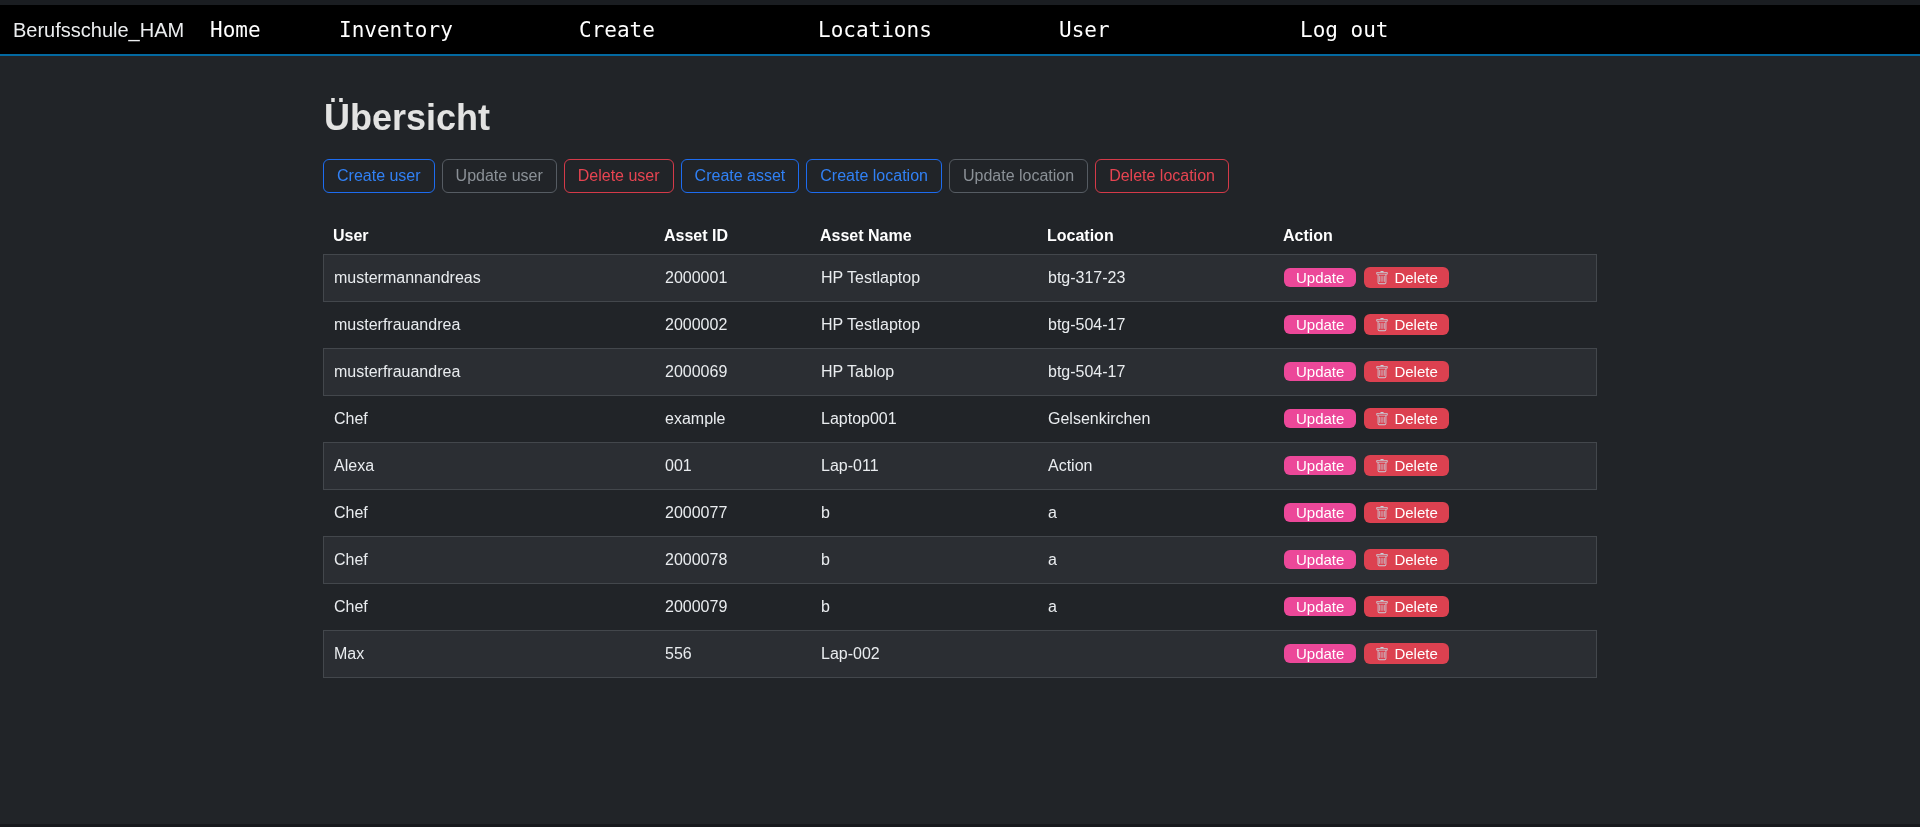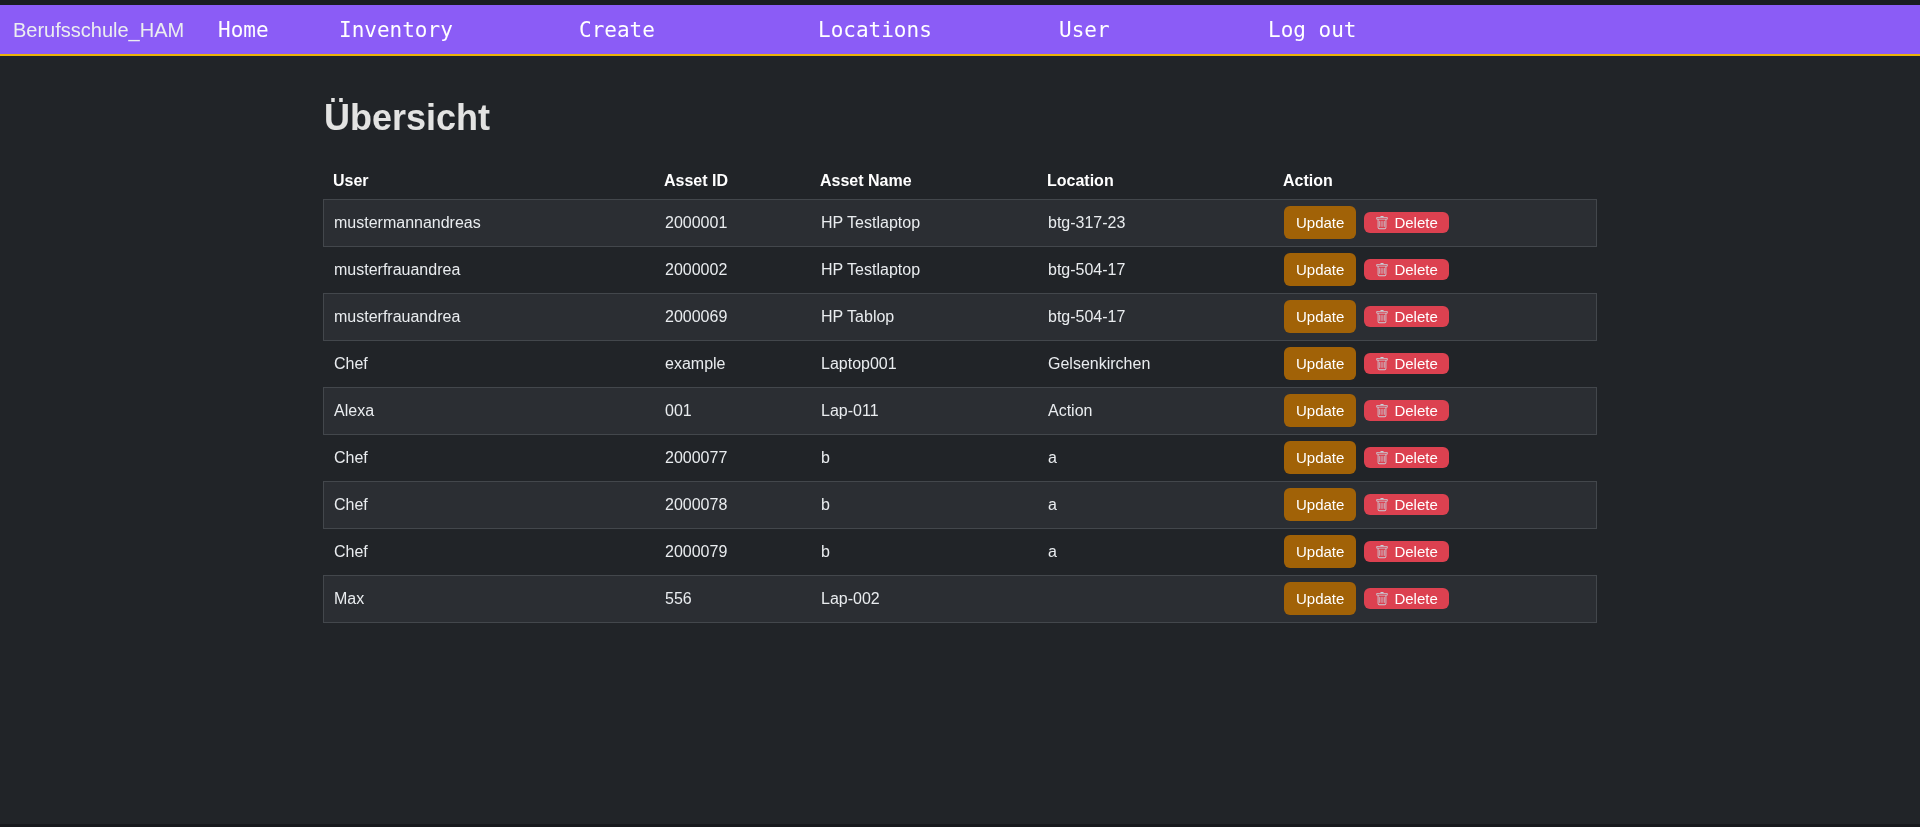--- a/index.html
+++ b/index.html
@@ -12,35 +12,35 @@
   }
 
   
   .top-strip { height:5px; background:#1a1d21; }
   .bottom-strip { position:fixed; left:0; bottom:0; width:100%; height:3px; background:#17191d; }
 
   
   nav {
     position: relative;
     height: 51px;
-    background: #8b5cf6;
-    border-bottom: 2px solid #eab308;
+    background: #000000;
+    border-bottom: 2px solid #0369a1;
   }
   .brand {
     position:absolute; left:13px; top:0;
     line-height:51px; font-size:20px; color:#eceef0;
     cursor:pointer;
   }
   .nav-link {
     position:absolute; top:0; line-height:51px;
     font-family:"DejaVu Sans Mono", monospace;
     font-size:21px; color:#ffffff; cursor:pointer;
   }
-  .nl-0{left:218px} .nl-1{left:339px} .nl-2{left:579px}
-  .nl-3{left:818px} .nl-4{left:1059px} .nl-5{left:1268px}
+  .nl-0{left:210px} .nl-1{left:339px} .nl-2{left:579px}
+  .nl-3{left:818px} .nl-4{left:1059px} .nl-5{left:1300px}
 
   
   .container { width:1274px; margin:0 auto; }
   h1 {
     margin:42px 0 0 1px;
     font-size:36px; font-weight:700; line-height:1.1;
     color:#e3e3e2;
   }
 
   
@@ -68,22 +68,22 @@
     display:grid; grid-template-columns:331px 156px 227px 236px 1fr;
     align-items:center; height:48px;
     border:1px solid #43474c; margin-top:-1px;
     font-size:16px; color:#e9ecef;
   }
   .t-row:nth-child(odd) { background:#2b2e33; }
   .t-row:nth-child(even) { border-left-color:transparent; border-right-color:transparent; }
   .cell { padding-left:10px; white-space:nowrap; overflow:hidden; }
   .actions { display:flex; align-items:center; gap:8px; }
   .btn-update {
-    height:33px; padding:0 12px; border:none; border-radius:6px;
-    background:#a16207; color:#ffffff; font-size:15px;
+    height:19px; padding:0 12px; border:none; border-radius:6px;
+    background:#ec4899; color:#ffffff; font-size:15px;
     font-family:inherit; cursor:pointer;
   }
   .btn-delete {
     height:21px; padding:0 11px; border:none; border-radius:6px;
     background:#dc4150; color:#ffffff; font-size:15px;
     font-family:inherit; cursor:pointer;
     display:flex; align-items:center; gap:5px;
   }
   .btn-delete svg { display:block; }
 </style>
@@ -98,20 +98,29 @@
   <span class="nav-link nl-1">Inventory</span>
   <span class="nav-link nl-2">Create</span>
   <span class="nav-link nl-3">Locations</span>
   <span class="nav-link nl-4">User</span>
   <span class="nav-link nl-5">Log out</span>
 </nav>
 
 <main class="container">
   <h1>Übersicht</h1>
 
+  <div class="toolbar">
+    <button class="btn blue">Create user</button>
+    <button class="btn gray">Update user</button>
+    <button class="btn red">Delete user</button>
+    <button class="btn blue">Create asset</button>
+    <button class="btn blue">Create location</button>
+    <button class="btn gray">Update location</button>
+    <button class="btn red">Delete location</button>
+  </div>
 
   <div class="table">
     <div class="t-head">
       <span>User</span>
       <span>Asset ID</span>
       <span>Asset Name</span>
       <span>Location</span>
       <span>Action</span>
     </div>
     <div id="rows">

